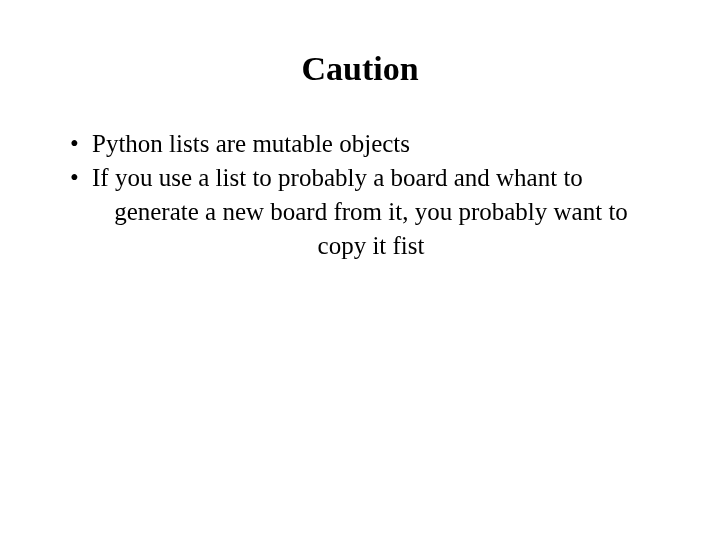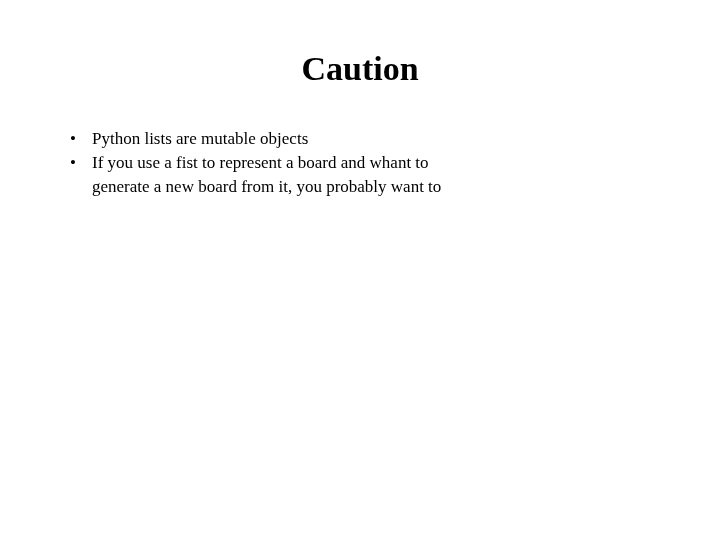--- a/index.html
+++ b/index.html
@@ -1,27 +1,28 @@
 <!DOCTYPE html>
 <html><head>
 <meta charset="utf-8">
 <style>
   * { margin: 0; padding: 0; box-sizing: border-box; }
   html, body { width: 720px; height: 540px; background: #fff; font-family: "Times New Roman", Times, serif; color: #000; }
   .slide { width: 720px; height: 484px; padding: 50px 70px 30px 70px; }
   .title { text-align: center; font-weight: bold; font-size: 34px; margin-bottom: 40px; }
-  .body { font-size: 17px; line-height: 1.28; margin-top: 24px; }
+  .body { font-size: 25px; line-height: 1.28; margin-top: 24px; }
   .bullet { padding-left: 22px; position: relative; margin-bottom: 2px; }
   .bullet::before { content: "•"; position: absolute; left: 0; top: 0; }
-  .cont { padding-left: 22px; margin-bottom: 2px; }
+  .cont { padding-left: 22px; margin-bottom: 2px; text-align: center; }
   .code { padding-left: 32px; margin-bottom: 2px; }
 </style>
 </head>
 <body>
 
 <div class="slide">
   <div class="title">Caution</div>
   <div class="body">
     <div class="bullet">Python lists are mutable objects</div>
-    <div class="bullet">If you use a fist to represent a board and whant to</div>
+    <div class="bullet">If you use a list to probably a board and whant to</div>
     <div class="cont">generate a new board from it, you probably want to</div>
+    <div class="cont">copy it fist</div>
   </div>
 </div>
 
 </body></html>

